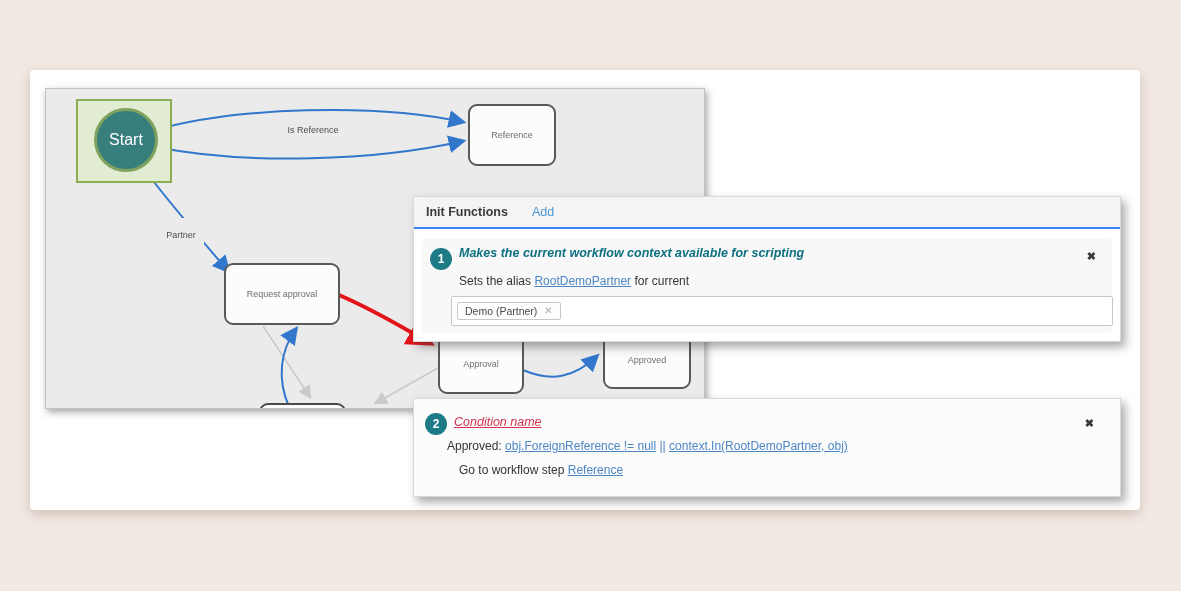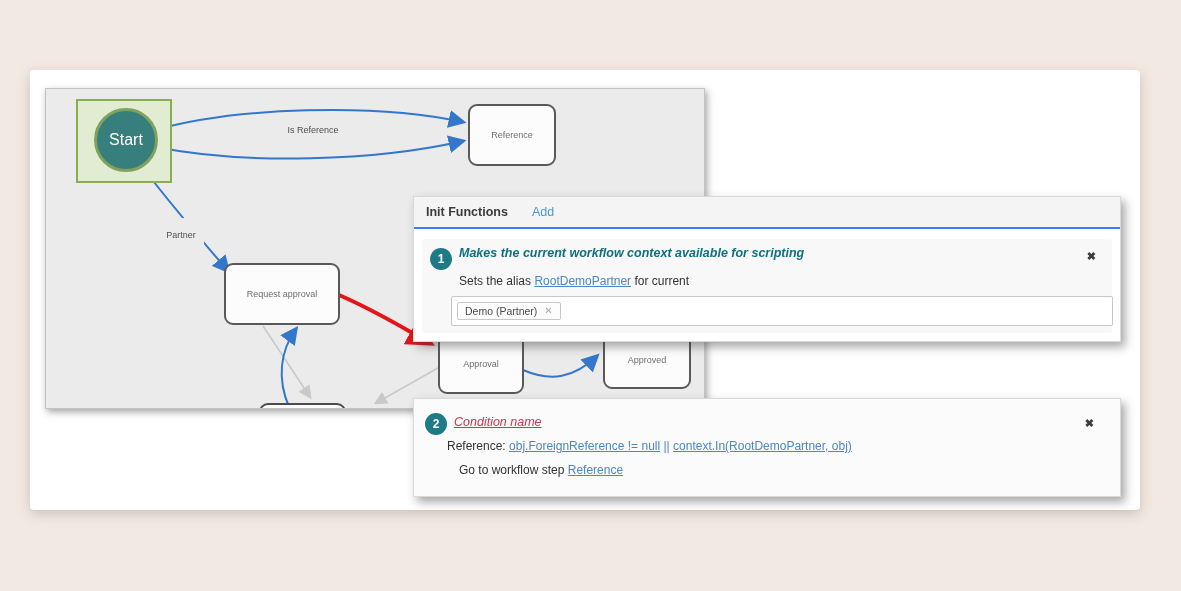--- a/index.html
+++ b/index.html
@@ -107,19 +107,19 @@
         </span>
       </div>
     </div>
   </div>
 
   <div class="panel panel2">
     <div class="numcircle" style="left:11px;top:14px;">2</div>
     <a class="condname">Condition name</a>
     <span class="closebtn" style="right:26px;top:18px;">✖</span>
     <div class="condrow">
-      <span>Reference: </span><a class="bluelink">obj.ForeignReference != null</a><span style="color:#4c86c5;"> || </span><a class="bluelink">context.In(RootDemoPartner, obj)</a>
+      <span>Approved: </span><a class="bluelink">obj.ForeignReference != null</a><span style="color:#4c86c5;"> || </span><a class="bluelink">context.In(RootDemoPartner, obj)</a>
     </div>
     <div class="gotorow">
       <span>Go to workflow step </span><a class="bluelink">Reference</a>
     </div>
   </div>
 </div>
 
 </body></html>

